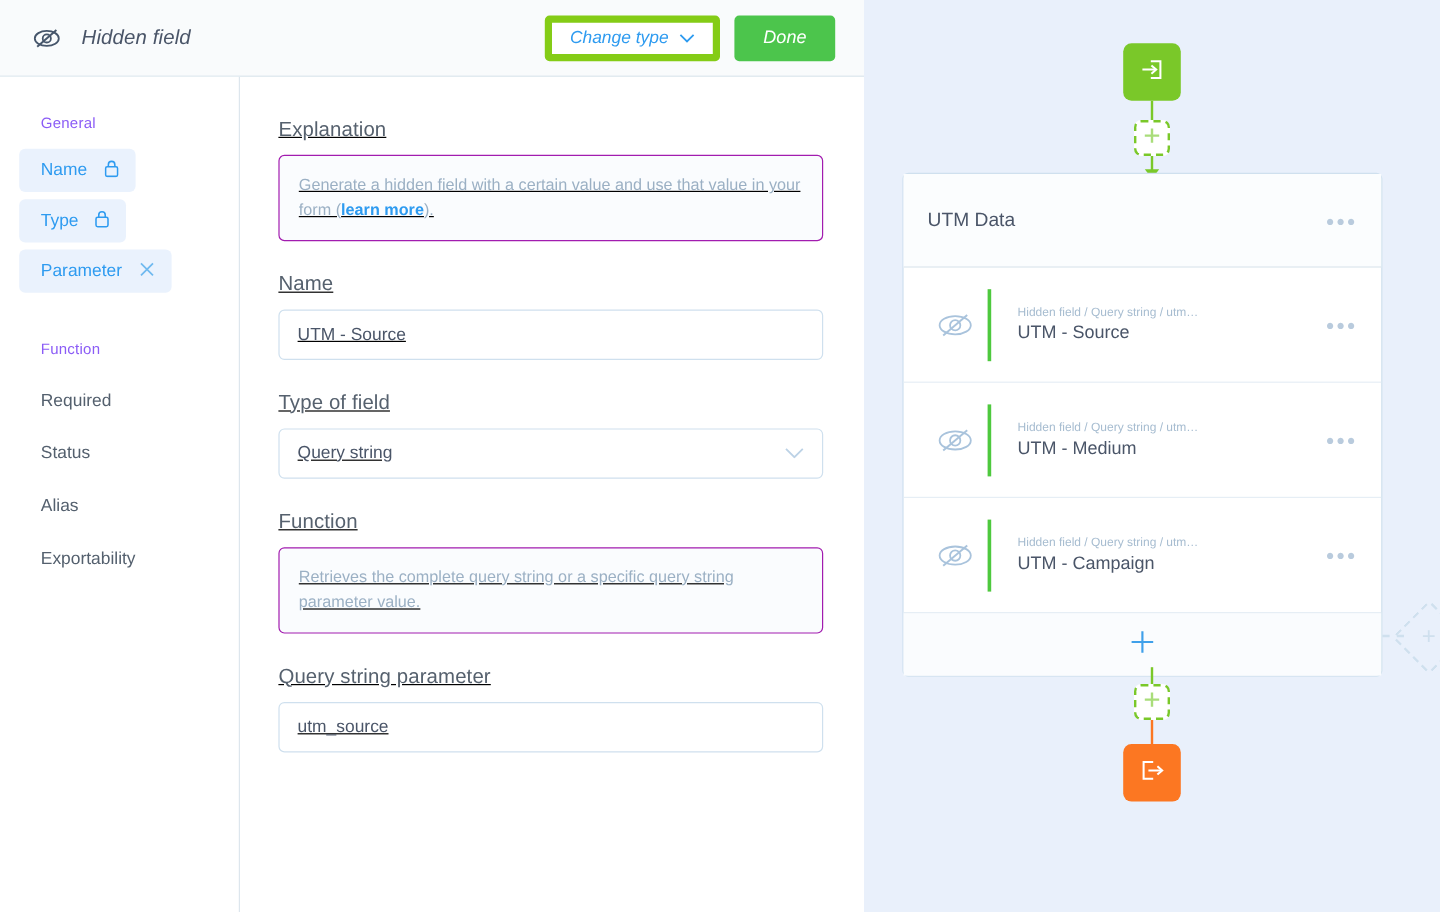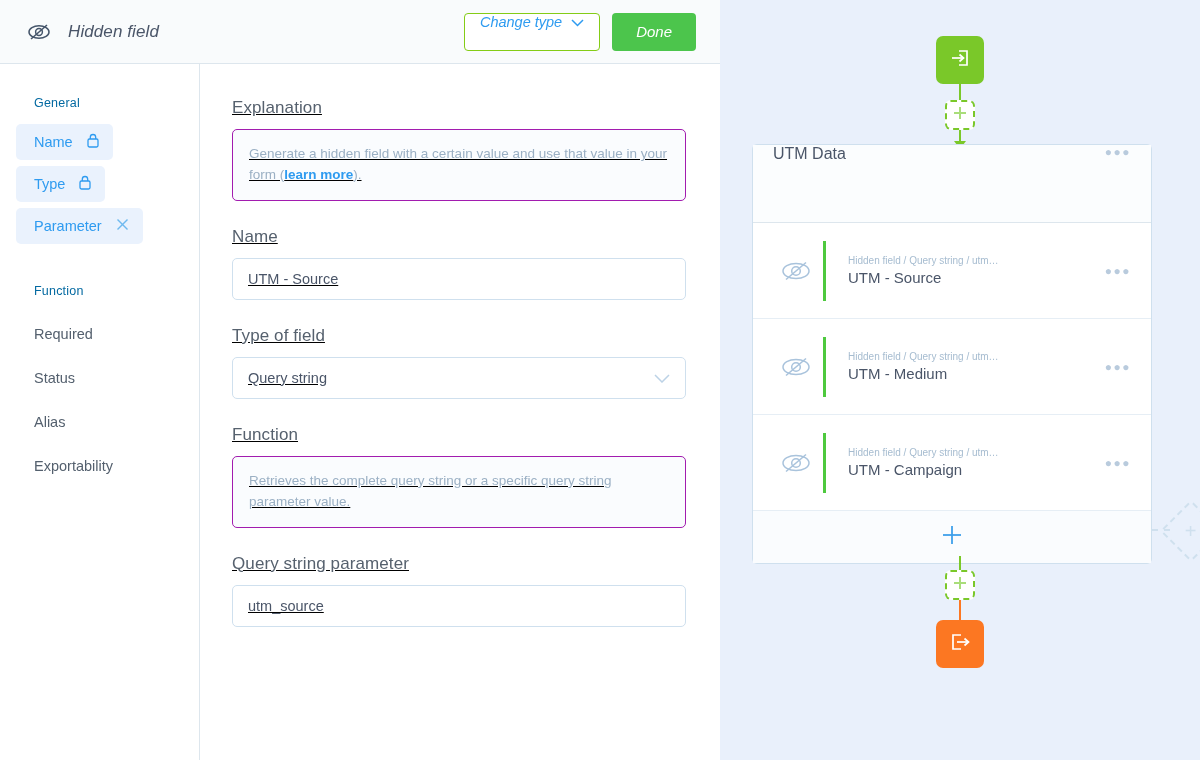--- a/index.html
+++ b/index.html
@@ -18,36 +18,36 @@
     height: 64px; background: #f9fbfc;
     border-bottom: 1px solid #dde6ed;
     display: flex; align-items: center; padding: 0 24px; font-style: italic;
   }
   .topbar-icon { width: 30px; height: 30px; display:flex; align-items:center; justify-content:center; }
   .topbar-title {
     font-size: 17px; color: #4a5568; margin-left: 14px; letter-spacing: .1px;
   }
   .topbar-actions { margin-left: auto; display: flex; align-items: center; gap: 12px; }
   .btn-change-type {
-    height: 38px; padding: 0 15px; border: 1px solid #84cc16; border-radius: 4px;
+    height: 38px; padding: 0 15px; border: 6px solid #84cc16; border-radius: 4px;
     background:#fff; color:#2e9bf0; font-size: 14.5px;
-    display:flex; gap:9px; cursor: pointer;
+    display:flex; align-items:center; gap:9px; cursor: pointer;
   }
   .btn-done {
     height: 38px; padding: 0 24px; border: none; border-radius: 4px;
     background:#4cc54c; color:#fff; font-size: 15px; cursor: pointer;
     display:flex; align-items:center;
   }
 
   .editor-body { display: flex; height: calc(760px - 64px); }
 
   
   .sidebar { width: 200px; border-right: 1px solid #dde6ed; padding: 32px 0 0 0; background:#fff; }
   .side-group-label {
-    font-size: 12.5px; color: #0369a1; padding: 0 0 14px 34px; letter-spacing:.2px;
+    font-size: 12.5px; color: #8b5cf6; padding: 0 0 14px 34px; letter-spacing:.2px;
   }
   .side-group-label.second { padding-top: 34px; }
   .side-chip {
     margin: 0 0 6px 16px; height: 36px; border-radius: 5px; background: #eaf2fd;
     display: inline-flex; align-items: center; padding: 0 14px 0 18px;
     color: #2e9bf0; font-size: 14.5px; cursor: pointer; gap: 14px;
     width: auto;
   }
   .side-chip-row { display:block; }
   .side-item {
@@ -106,21 +106,21 @@
     border-left: 6px solid transparent; border-right: 6px solid transparent;
     border-top: 8px solid #7ac829;
   }
   .arrow-down.a1 { top: 141px; }
 
   .card {
     position: absolute; left: 32px; top: 144px; width: 400px;
     background:#fff; border: 1px solid #cfe0ee; border-radius: 5px;
   }
   .card-head {
-    height: 78px; display:flex; align-items:flex-start; padding: 0 20px;
+    height: 78px; display:flex; align-items:center; padding: 0 20px;
     border-bottom: 1px solid #dde6ed; background:#fbfdfe;
   }
   .card-title { font-size: 16px; color:#4a5568; }
   .dots { margin-left:auto; color:#b9cbdd; letter-spacing: 1.5px; font-size: 12px; cursor:pointer; }
   .card-row {
     height: 96px; display:flex; align-items:center; padding: 0 20px 0 26px;
     border-bottom: 1px solid #e6eef5; position: relative;
   }
   .card-row:last-of-type { border-bottom: 1px solid #dde6ed; }
   .row-eye { width: 44px; display:flex; align-items:center; justify-content:flex-start; }

